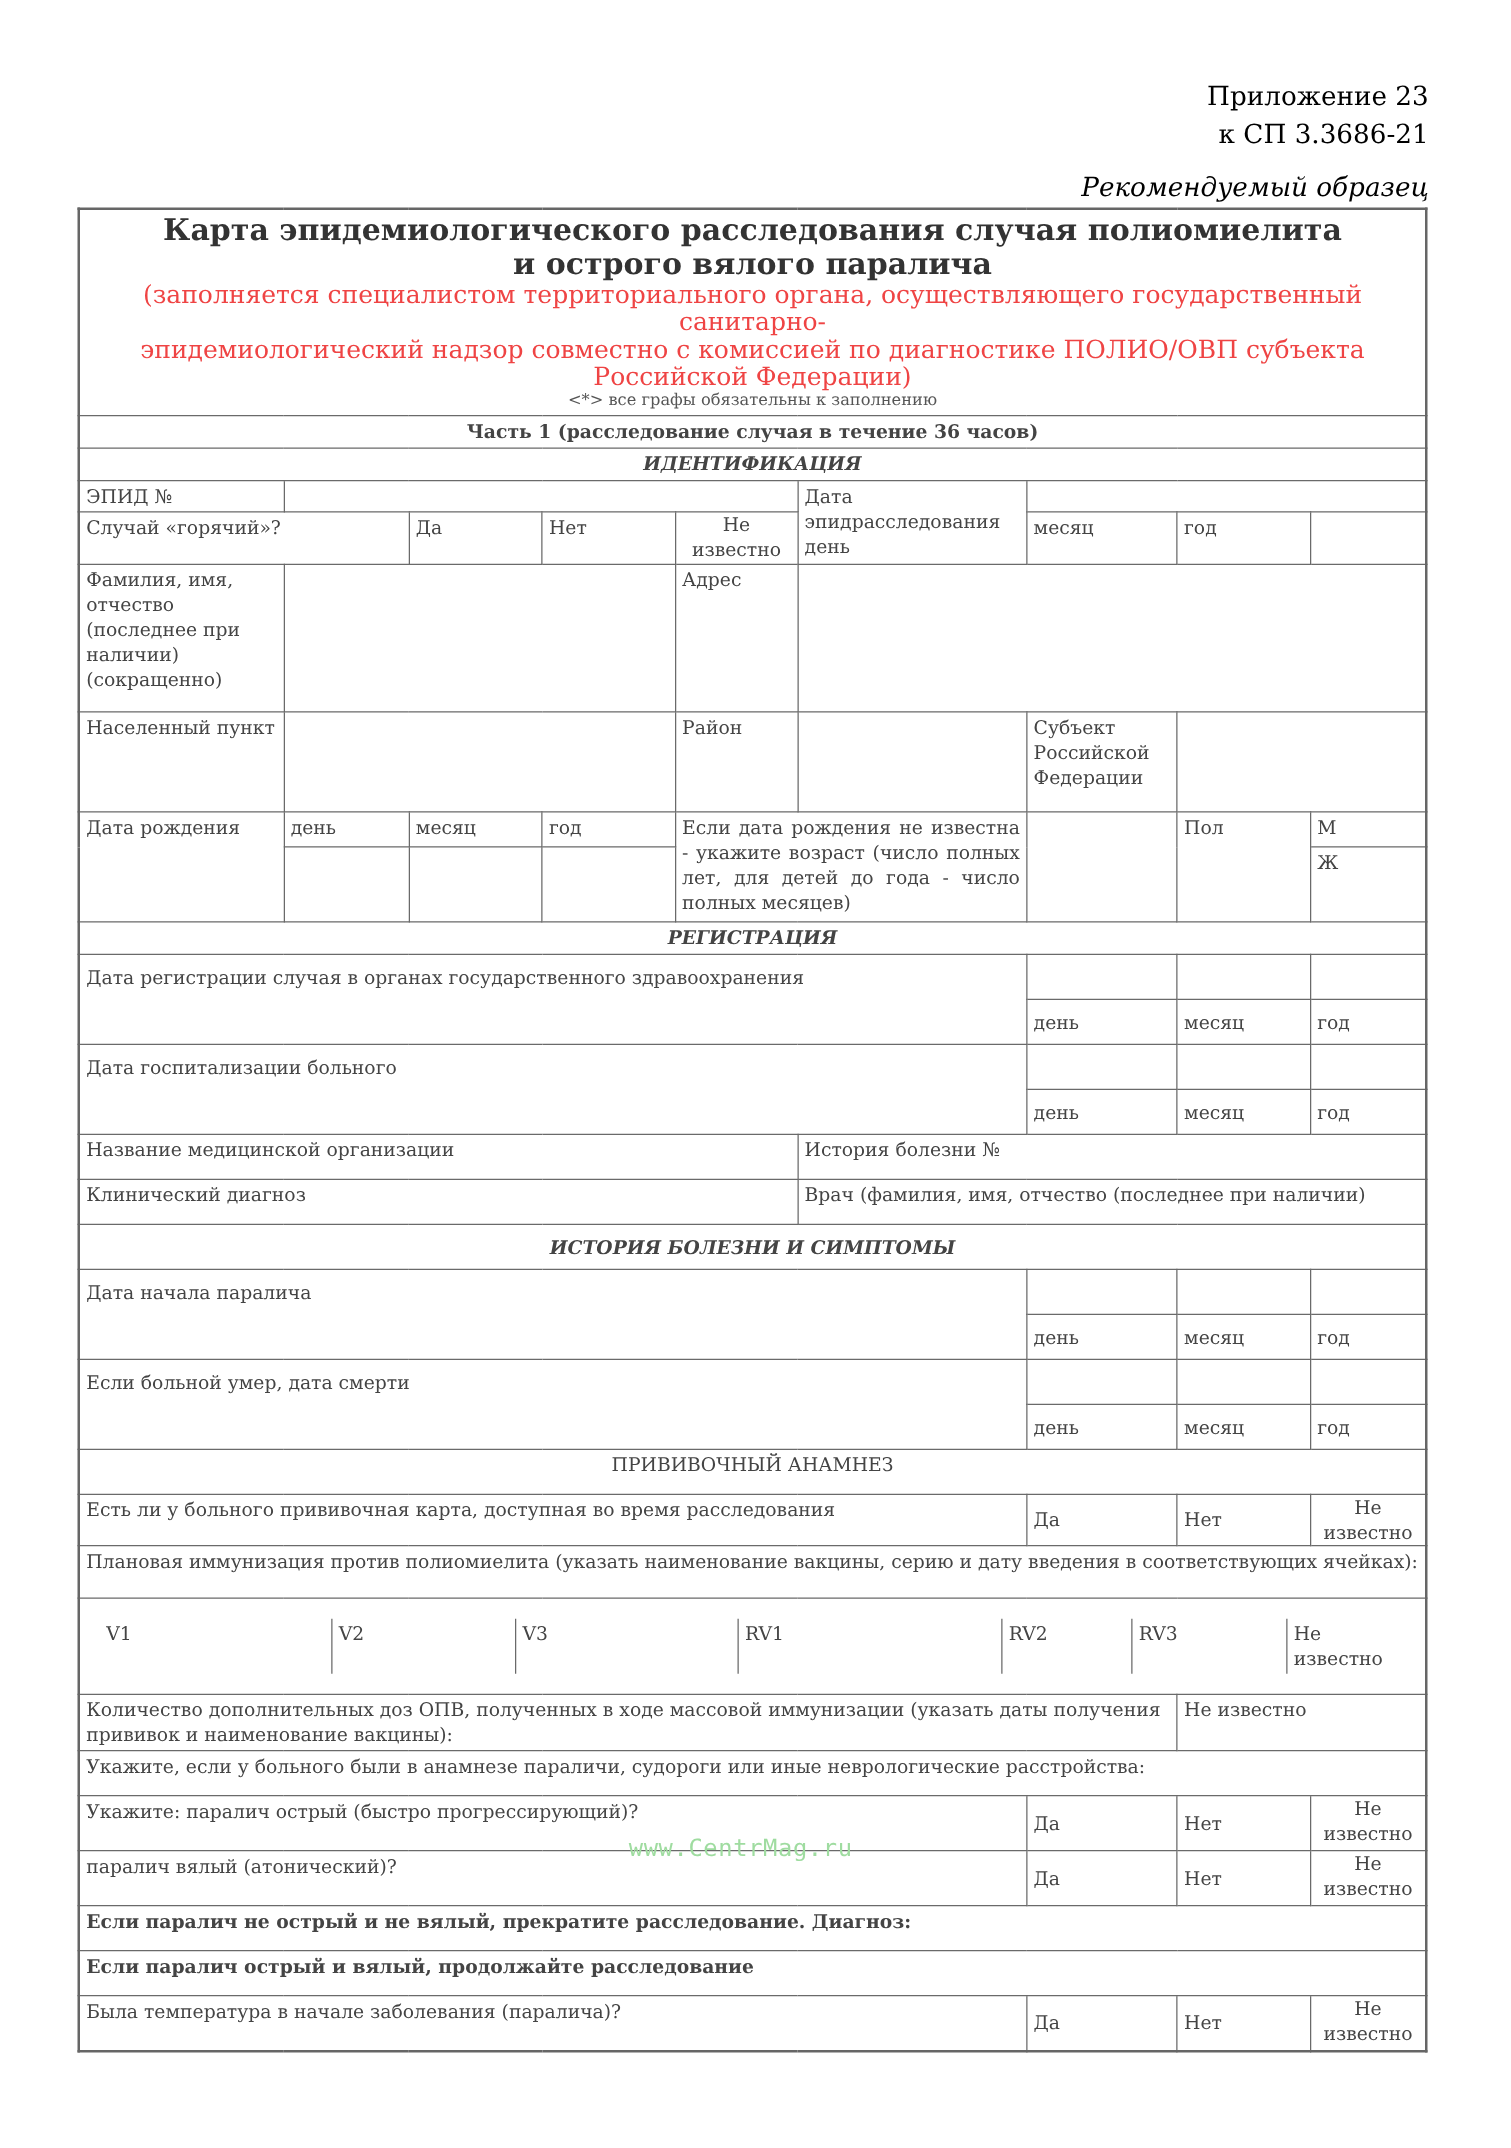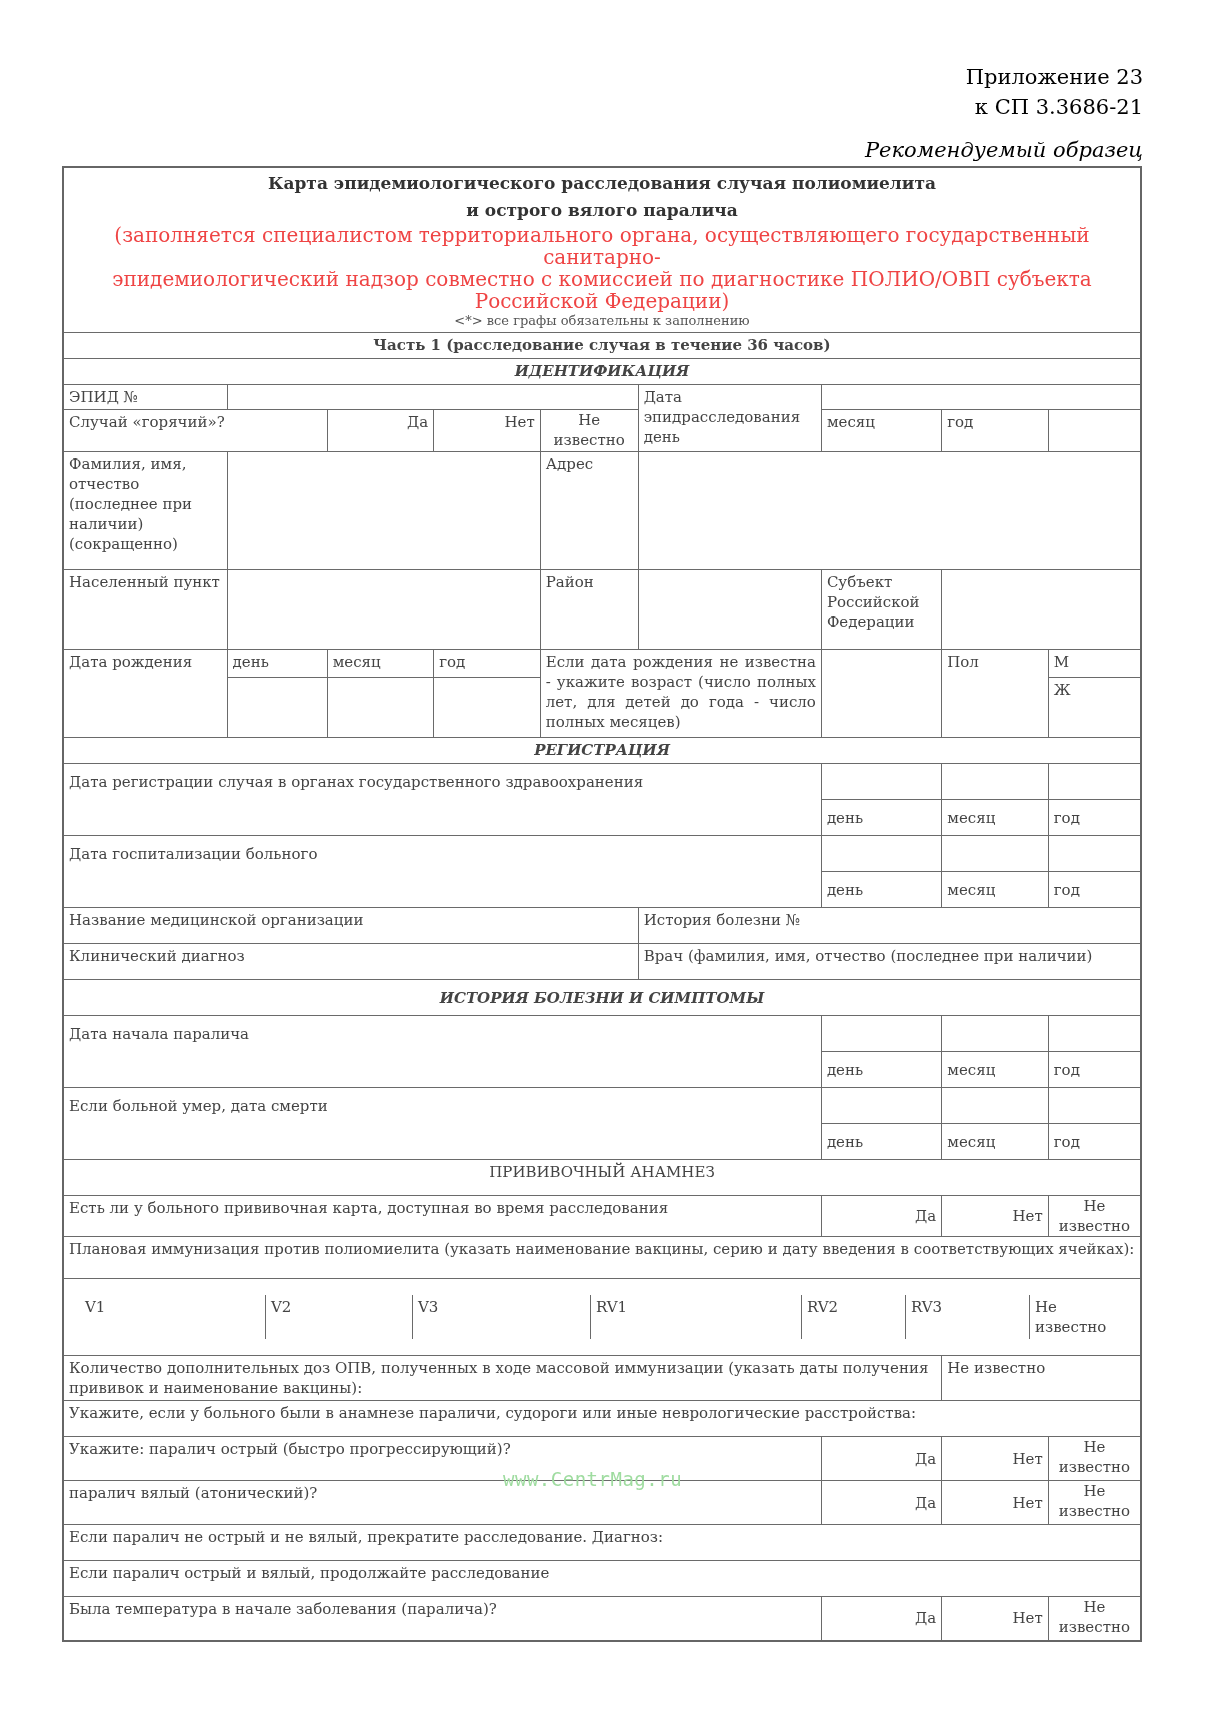--- a/index.html
+++ b/index.html
@@ -5,29 +5,29 @@
   html, body { margin:0; padding:0; background:#ffffff; }
   body { width:1209px; height:1718px; position:relative; overflow:hidden;
          font-family:"DejaVu Serif", "Liberation Serif", serif; color:#3a3a3a; }
   .hdr-right { position:absolute; right:66px; text-align:right; color:#000000; }
   #appendix { top:62px; font-size:21px; line-height:30px; }
   #recommended { top:138px; font-size:21px; font-style:italic; }
   .tbl { position:absolute; left:62px; top:166px; width:1080px; border-collapse:collapse;
          table-layout:fixed; border:2px solid #666; }
   .tbl td { border:1.5px solid #6a6a6a; padding:2px 5px; vertical-align:top;
             font-size:15px; line-height:20px; color:#444; overflow:hidden; }
-  .c { text-align:right; }
+  .c { text-align:left; }
   .title-cell { text-align:center; padding:6px 10px 4px; }
-  .title-main { font-weight:bold; font-size:17px; line-height:27px; color:#333; }
+  .title-main { font-weight:bold; font-size:24px; line-height:27px; color:#333; }
   .title-sub { font-weight:normal; font-size:20px; line-height:22px; color:#ef4444; }
   .title-note { font-size:13px; line-height:18px; color:#555; }
   .part-cell { text-align:center; font-weight:bold; font-size:17px; }
   .section { text-align:center; font-weight:bold; font-style:italic; font-size:17px; }
   .section-plain { text-align:center; font-size:15px; }
-  .bold { font-weight:normal;margin-top:22px; }
+  .bold { font-weight:bold;margin-top:22px; }
   .vmid { vertical-align:middle !important; }
   .ne { font-size:14px; line-height:18px; text-align:center; padding:0 2px !important; }
   .center-label { text-align:left; padding-top:8px !important; }
   .watermark { position:absolute; left:503px; top:1468px; font-family:"DejaVu Sans Mono", monospace;
                font-size:19px; color:#9fdca0; letter-spacing:0.5px; }
 </style>
 </head>
 <body>
 
 <div class="hdr-right" id="appendix">

